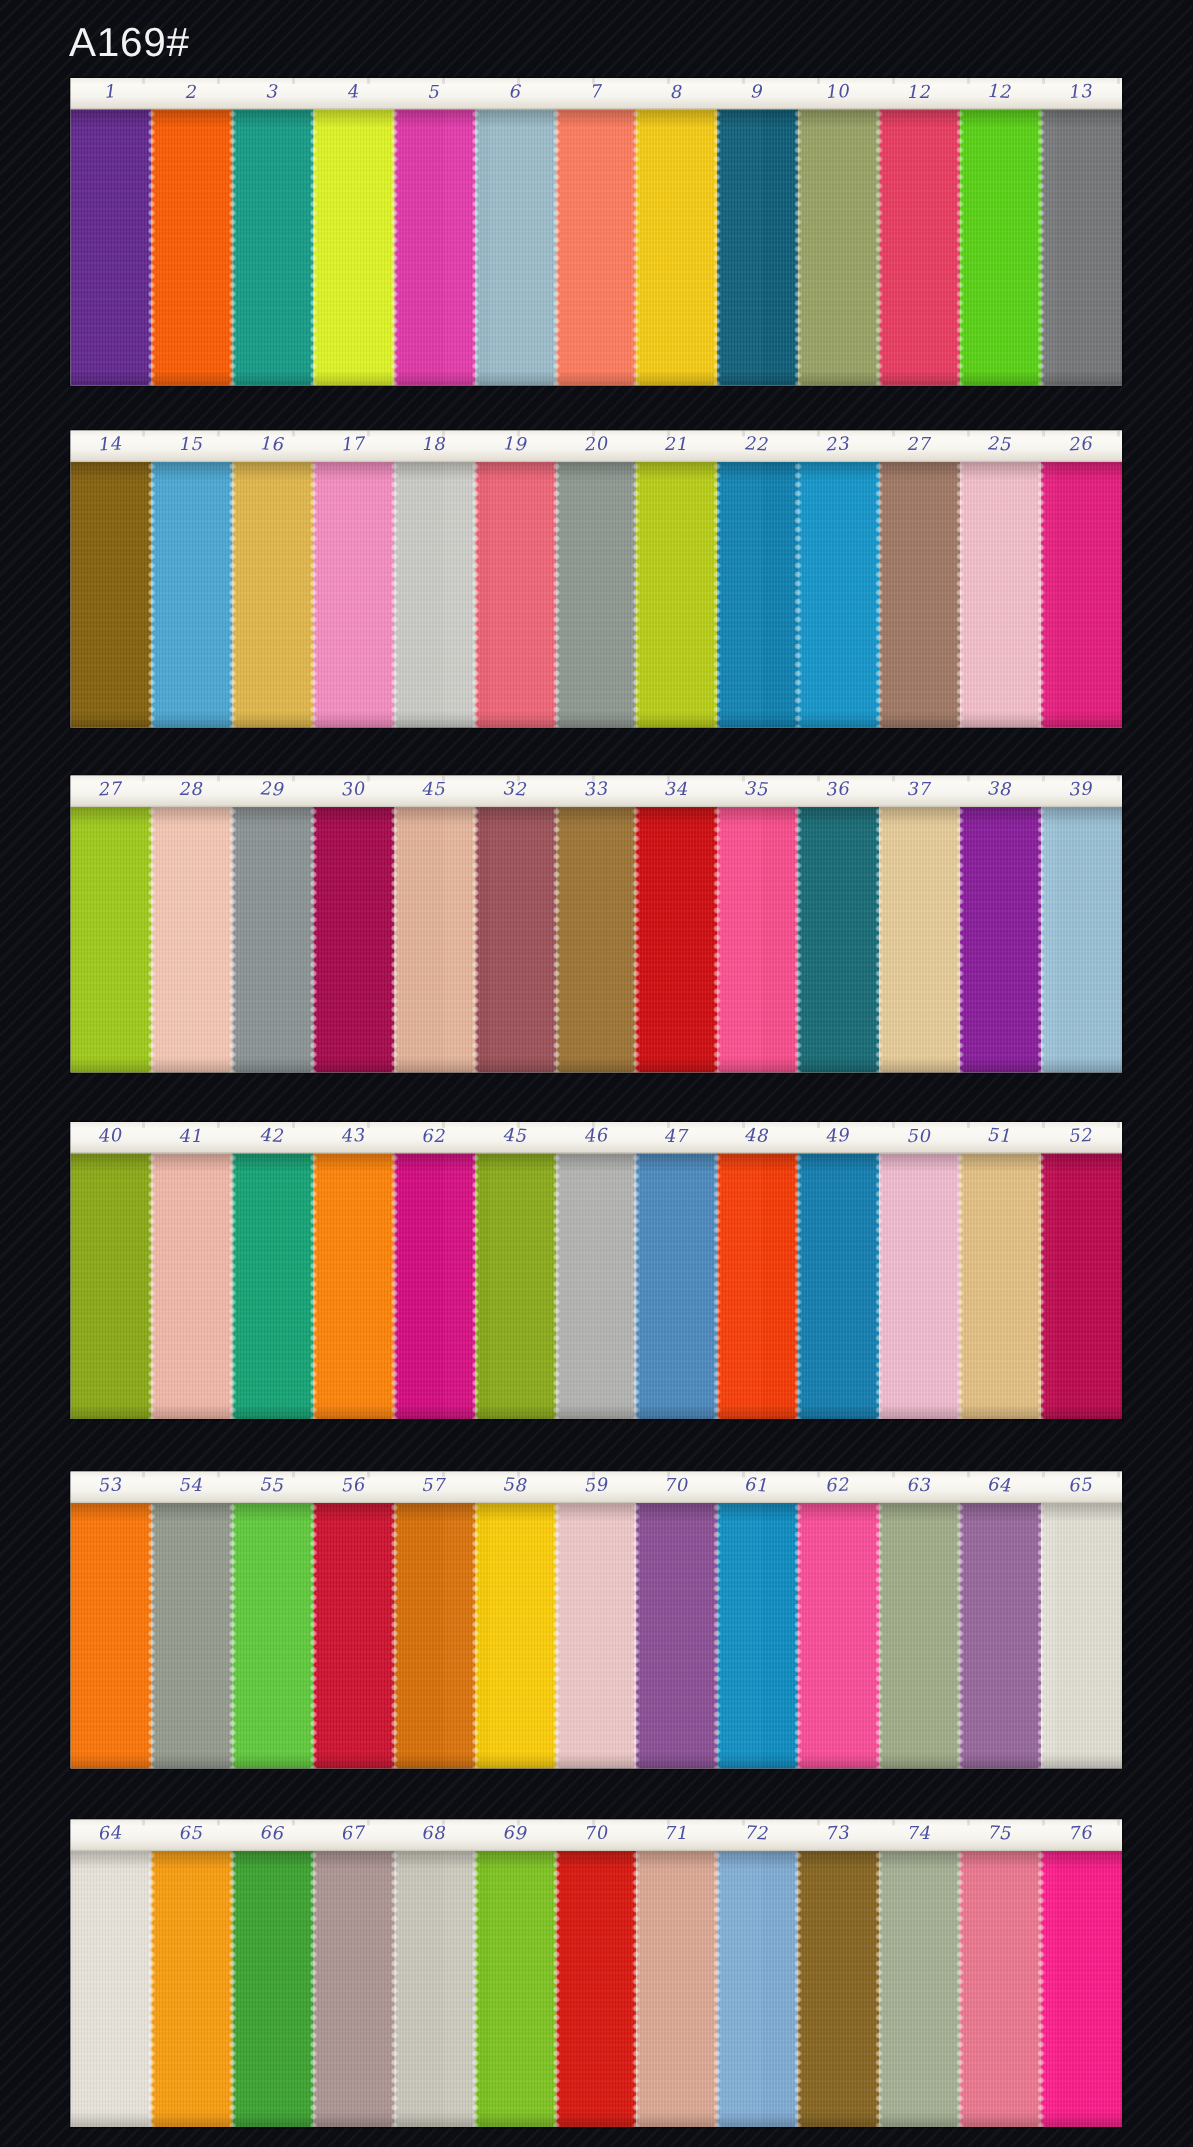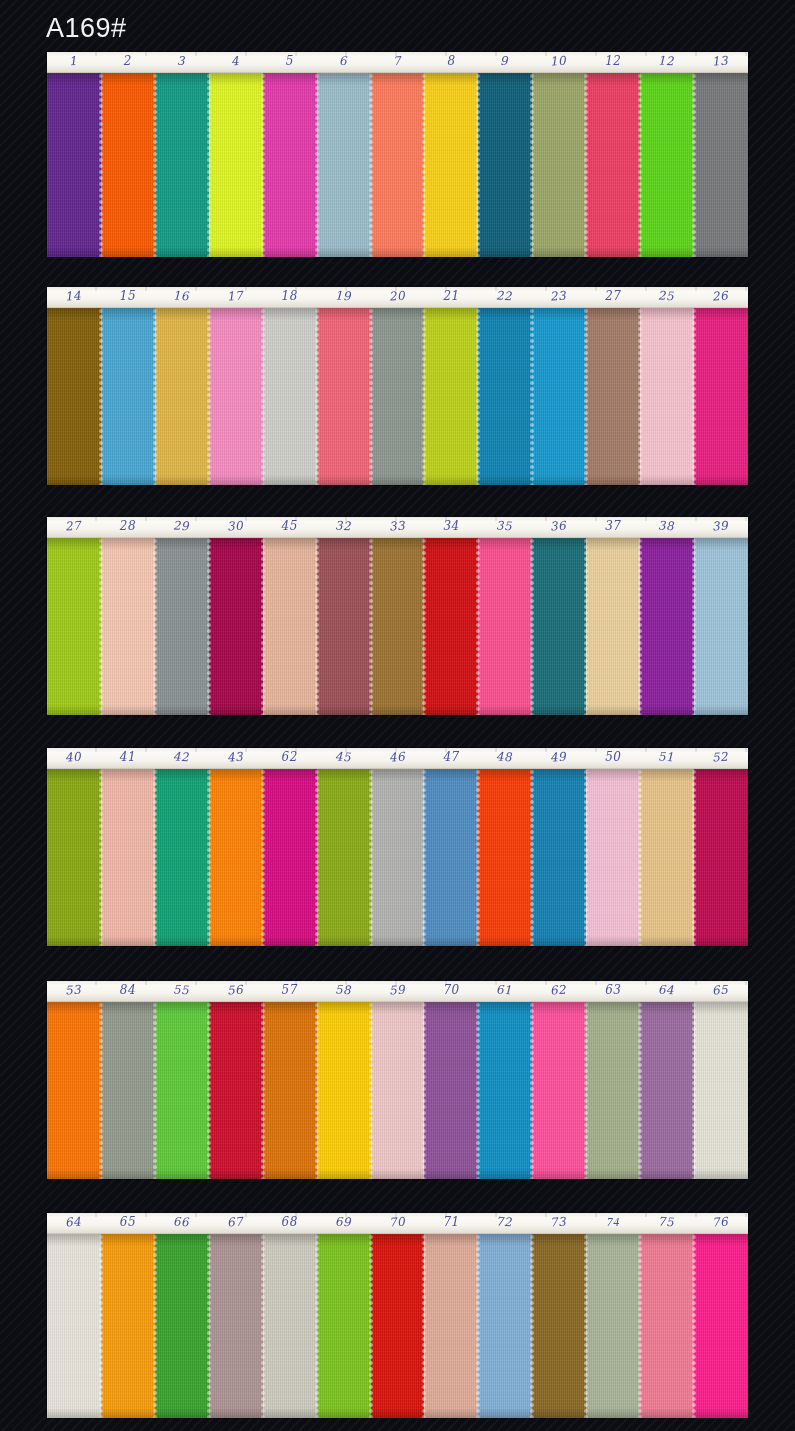--- a/index.html
+++ b/index.html
@@ -309,21 +309,21 @@
           <div class="swatch" title="49" style="background-color: rgb(21, 129, 179);"></div>
           <div class="swatch" title="50" style="background-color: rgb(243, 191, 210);"></div>
           <div class="swatch" title="51" style="background-color: rgb(231, 195, 135);"></div>
           <div class="swatch" title="52" style="background-color: rgb(191, 10, 81);"></div>
         </div>
       </div>
     </div>
     <div class="strip" style="top: 981px; height: 198px;">
       <div class="label-band">
         <span class="label-num" style="left: 0%; width: 7.69231%; transform: rotate(-3deg);">53</span>
-        <span class="label-num" style="left: 7.69231%; width: 7.69231%; transform: rotate(0deg);">84</span>
+        <span class="label-num" style="left: 7.69231%; width: 7.69231%; transform: rotate(0deg);">54</span>
         <span class="label-num" style="left: 15.3846%; width: 7.69231%; transform: rotate(3deg);">55</span>
         <span class="label-num" style="left: 23.0769%; width: 7.69231%; transform: rotate(-3deg);">56</span>
         <span class="label-num" style="left: 30.7692%; width: 7.69231%; transform: rotate(0deg);">57</span>
         <span class="label-num" style="left: 38.4615%; width: 7.69231%; transform: rotate(3deg);">58</span>
         <span class="label-num" style="left: 46.1538%; width: 7.69231%; transform: rotate(-3deg);">59</span>
         <span class="label-num" style="left: 53.8462%; width: 7.69231%; transform: rotate(0deg);">70</span>
         <span class="label-num" style="left: 61.5385%; width: 7.69231%; transform: rotate(3deg);">61</span>
         <span class="label-num" style="left: 69.2308%; width: 7.69231%; transform: rotate(-3deg);">62</span>
         <span class="label-num" style="left: 76.9231%; width: 7.69231%; transform: rotate(0deg);">63</span>
         <span class="label-num" style="left: 84.6154%; width: 7.69231%; transform: rotate(3deg);">64</span>
@@ -352,21 +352,21 @@
         <span class="label-num" style="left: 0%; width: 7.69231%; transform: rotate(-3deg);">64</span>
         <span class="label-num" style="left: 7.69231%; width: 7.69231%; transform: rotate(0deg);">65</span>
         <span class="label-num" style="left: 15.3846%; width: 7.69231%; transform: rotate(3deg);">66</span>
         <span class="label-num" style="left: 23.0769%; width: 7.69231%; transform: rotate(-3deg);">67</span>
         <span class="label-num" style="left: 30.7692%; width: 7.69231%; transform: rotate(0deg);">68</span>
         <span class="label-num" style="left: 38.4615%; width: 7.69231%; transform: rotate(3deg);">69</span>
         <span class="label-num" style="left: 46.1538%; width: 7.69231%; transform: rotate(-3deg);">70</span>
         <span class="label-num" style="left: 53.8462%; width: 7.69231%; transform: rotate(0deg); font-style: italic;">71</span>
         <span class="label-num" style="left: 61.5385%; width: 7.69231%; transform: rotate(3deg);">72</span>
         <span class="label-num" style="left: 69.2308%; width: 7.69231%; transform: rotate(-3deg);">73</span>
-        <span class="label-num" style="left: 76.9231%; width: 7.69231%; transform: rotate(0deg); font-family: Liberation Serif, serif;">74</span>
+        <span class="label-num" style="left: 76.9231%; width: 7.69231%; transform: rotate(0deg);">74</span>
         <span class="label-num" style="left: 84.6154%; width: 7.69231%; transform: rotate(3deg);">75</span>
         <span class="label-num" style="left: 92.3077%; width: 7.69231%; transform: rotate(-3deg);">76</span>
       </div>
       <div class="strip-body" style="height: 184px;">
         <div class="swatch-row">
           <div class="swatch" title="64" style="background-color: rgb(232, 227, 217);"></div>
           <div class="swatch" title="65" style="background-color: rgb(248, 156, 13);"></div>
           <div class="swatch" title="66" style="background-color: rgb(58, 162, 47);"></div>
           <div class="swatch" title="67" style="background-color: rgb(172, 148, 146);"></div>
           <div class="swatch" title="68" style="background-color: rgb(205, 203, 190);"></div>

